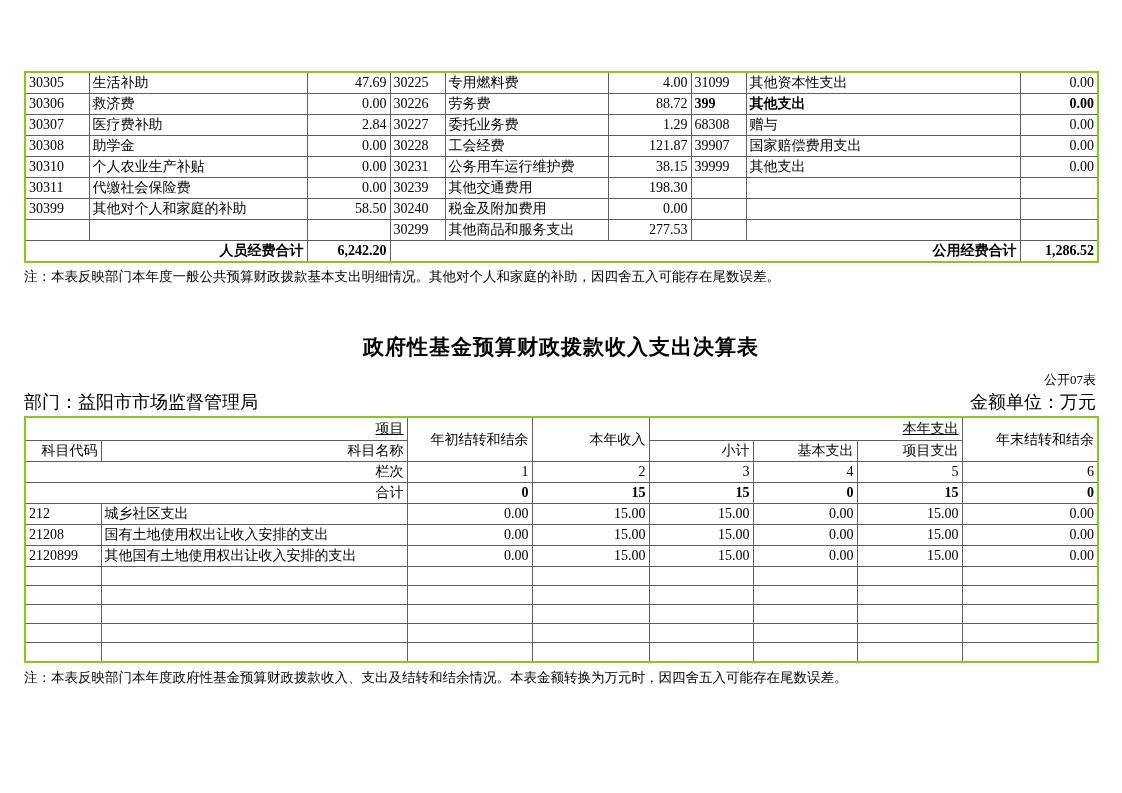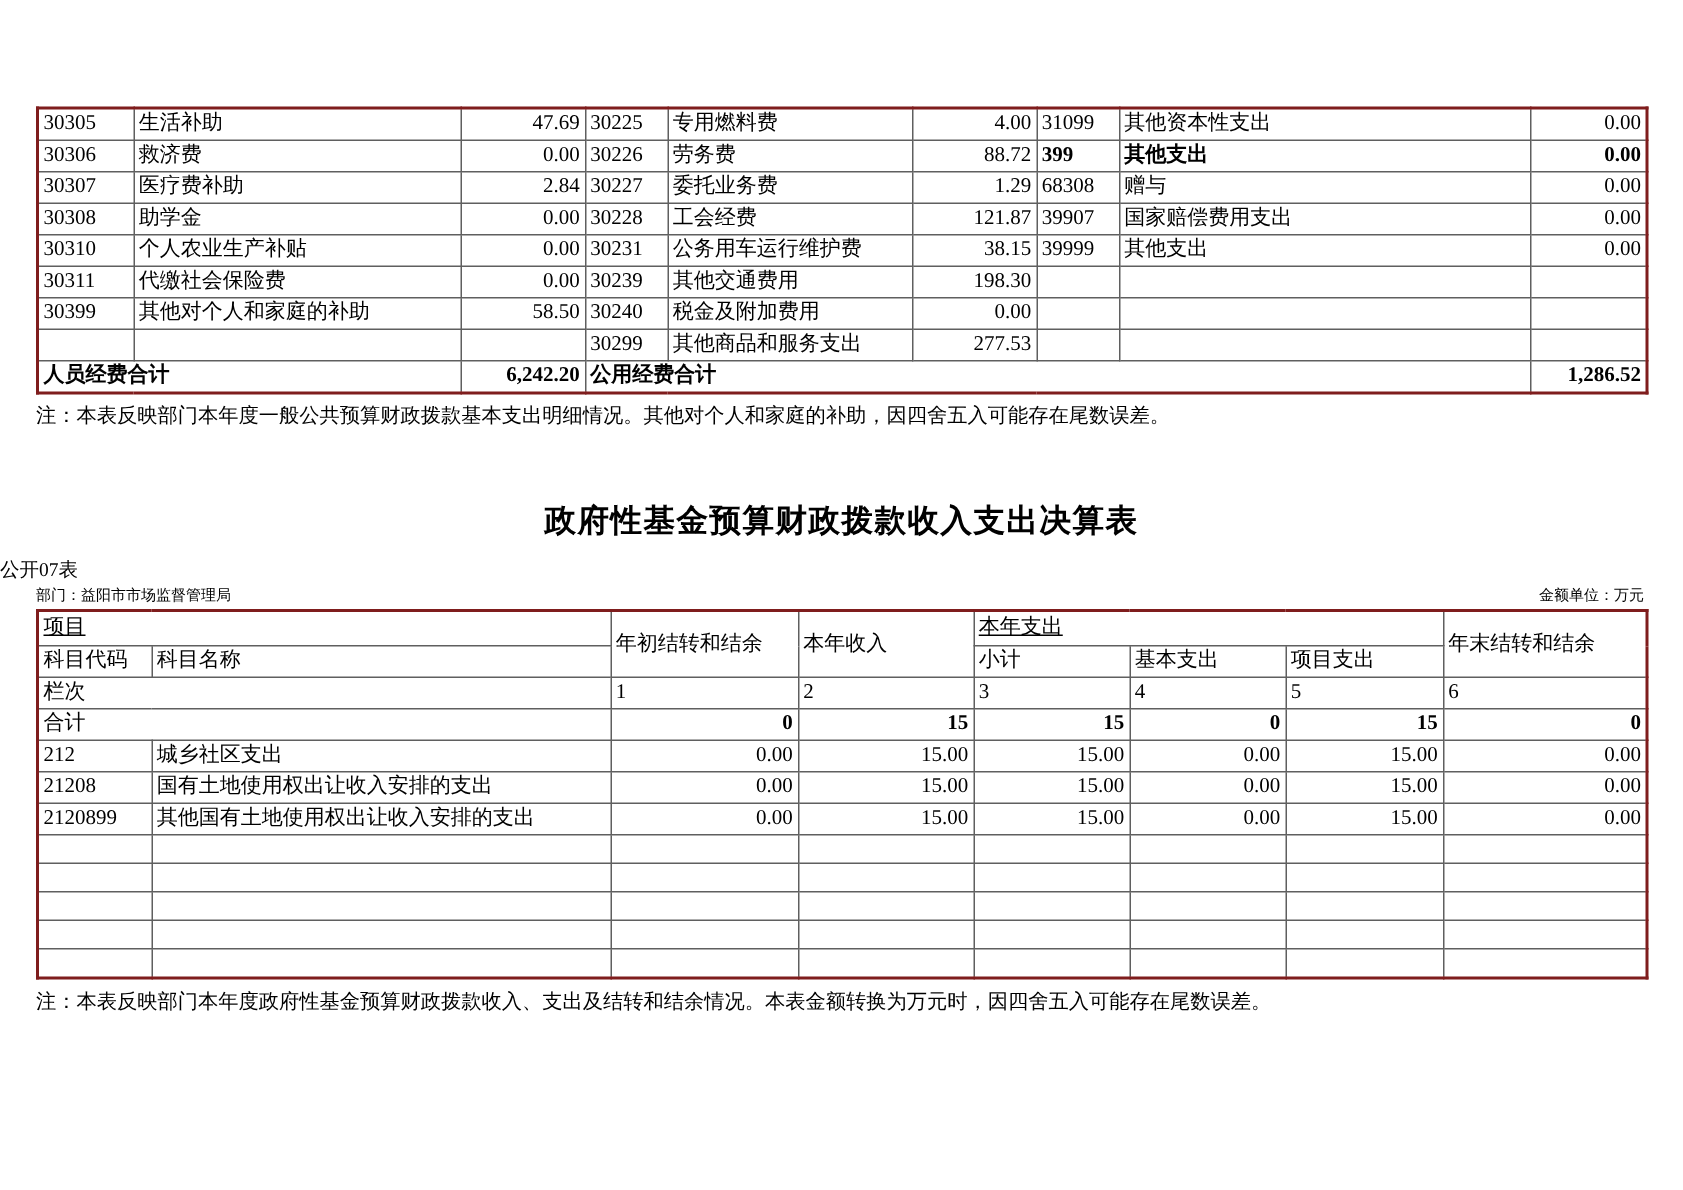--- a/index.html
+++ b/index.html
@@ -11,56 +11,57 @@
     position: relative;
     overflow: hidden;
   }
   .page { position: absolute; top: 0; left: 0; width: 1122px; height: 793px; }
 
   table {
     border-collapse: collapse;
     table-layout: fixed;
     width: 1073px;
     margin-left: 24px;
-    border: 2px solid #7f1d1d;
+    border: 2px solid #84cc16;
   }
   td {
     border: 1px solid #5f5f5f;
     font-size: 14px;
     height: 20px;
     padding: 0 3px;
     overflow: hidden;
     white-space: nowrap;
     line-height: 20px;
     vertical-align: middle;
   }
   .t1 { margin-top: 71px; }
   .num { text-align: right; padding-right: 3px; }
-  .ctr { text-align: left; }
+  .ctr { text-align: right; }
   .b { font-weight: bold; margin-top: 28px; }
   .note {
     margin: 5px 0 0 24px;
     font-size: 13.5px;
   }
   .title {
     margin-top: 47px;
     text-align: center;
     font-size: 21px;
     font-weight: bold;
     letter-spacing: 1px;
   }
   .sheet-label {
     margin: 10px 26px 0 0;
+    text-align: right;
     font-size: 13px;
   }
   .meta-row {
     margin: 1px 26px 2px 24px;
     display: flex;
     justify-content: space-between;
-    font-size: 10px;
+    font-size: 18px;
   }
   .t2 td.h1 { height: 22px; line-height: 22px; text-decoration: underline; }
   .t2 td.empty { height: 19px; }
 </style>
 </head>
 <body>
 
 <div class="page">
 
   <table class="t1">

